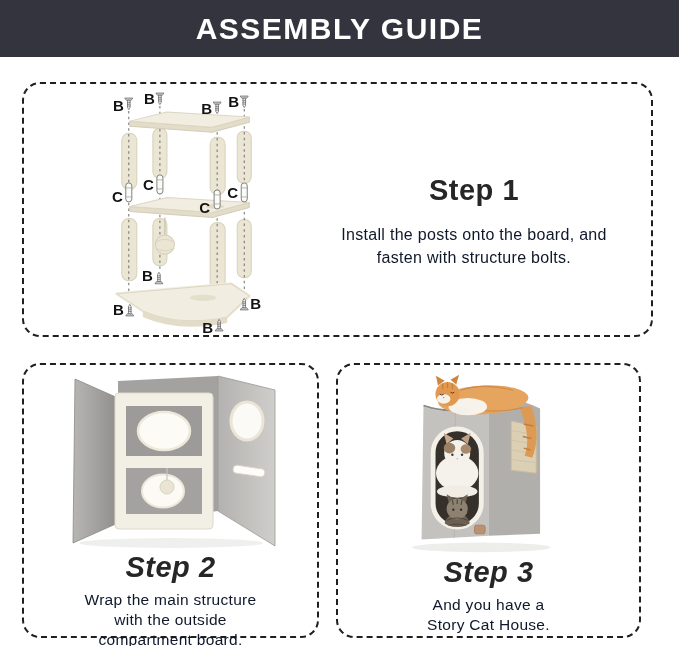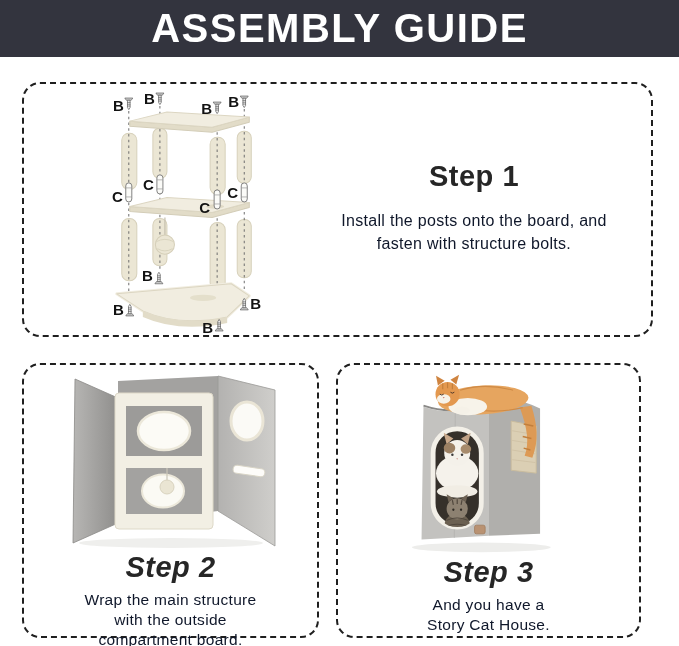--- a/index.html
+++ b/index.html
@@ -1,24 +1,24 @@
 <!DOCTYPE html>
 <html><head>
 <meta charset="utf-8">
 <style>
   html,body{margin:0;padding:0;background:#ffffff;}
   body{width:679px;height:646px;position:relative;font-family:"Liberation Sans",sans-serif;overflow:hidden;}
   .header{position:absolute;left:0;top:0;width:679px;height:57px;background:#33343e;}
-  .header h1{margin:0;line-height:57px;text-align:center;color:#ffffff;font-size:40px;font-weight:bold;letter-spacing:1.5px;border-radius:20px;}
+  .header h1{margin:0;line-height:57px;text-align:center;color:#ffffff;font-size:30px;font-weight:bold;letter-spacing:1.5px;border-radius:20px;}
   .panel{position:absolute;border:2px dashed #1f1f1f;border-radius:18px;box-sizing:border-box;background:#ffffff;}
   .panel-1{left:22px;top:82px;width:631px;height:255px;}
   .panel-2{left:22px;top:363px;width:297px;height:275px;}
   .panel-3{left:336px;top:363px;width:305px;height:275px;}
   .step-copy{position:absolute;left:288px;top:72px;width:324px;text-align:center;}
-  .step-title{margin:4px;font-size:29px;font-weight:600;color:#262626;letter-spacing:0.5px;}
+  .step-title{margin:18px;font-size:29px;font-weight:600;color:#262626;letter-spacing:0.5px;}
   .step-copy .step-title{margin-bottom:16px;}
   .step-lines{color:#0f172a;font-size:16px;line-height:23px;letter-spacing:0.3px;}
   .panel-2,.panel-3{text-align:center;}
   .panel-2 svg,.panel-3 svg{display:block;margin:6px auto 0;}
   .panel-2 .step-title,.panel-3 .step-title{margin:0 0 6px;font-style:italic;}
   .panel-2 .step-lines,.panel-3 .step-lines{font-size:15.5px;line-height:20px;}
   .diagram{position:absolute;left:70px;top:3px;}
   svg text.lbl{font-family:"Liberation Sans",sans-serif;font-size:15px;font-weight:600;fill:#121212;}
 </style>
 </head>

